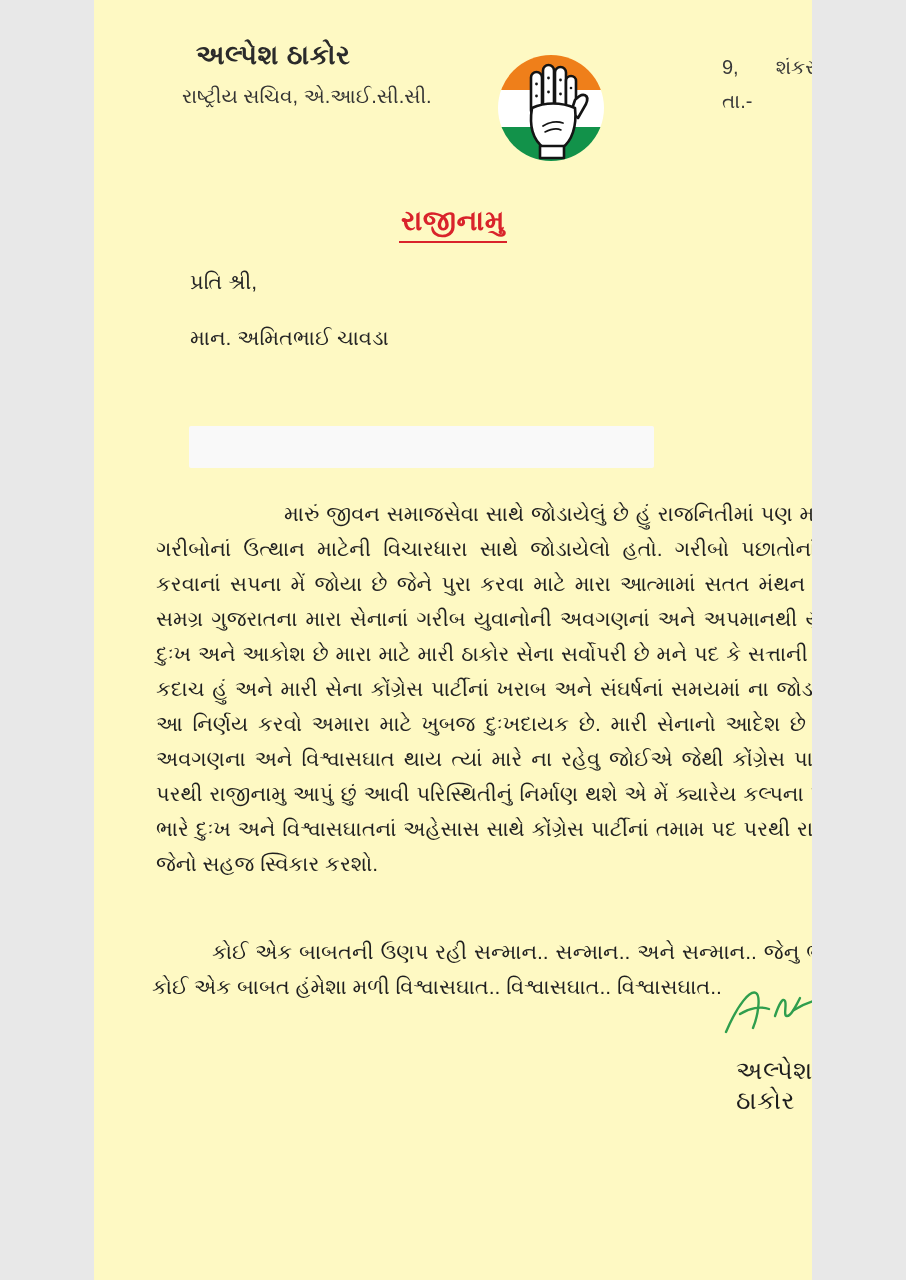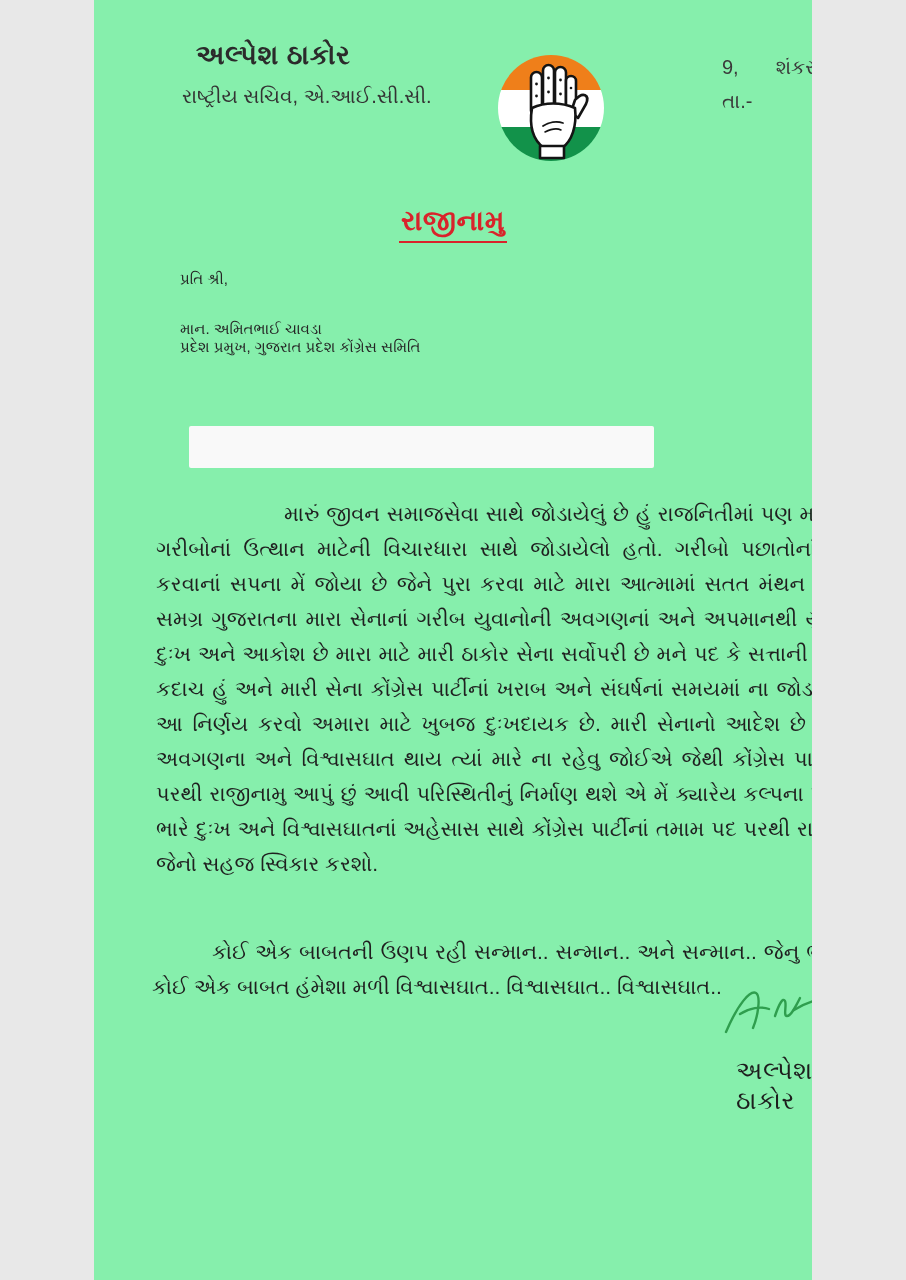--- a/index.html
+++ b/index.html
@@ -6,21 +6,21 @@
     margin: 0;
     padding: 0;
     background: #e8e8e8;
     font-family: "Liberation Sans", "DejaVu Sans", sans-serif;
   }
   .page {
     position: relative;
     width: 718px;
     height: 1280px;
     margin: 0 auto;
-    background: #86efac;
+    background: #fef9c3;
     overflow: hidden;
     color: #222222;
   }
 
   
   .sender-block { position: absolute; left: 88px; top: 40px; }
   .sender-name {
     font-size: 27px;
     font-weight: bold;
     color: #2b2b2b;
@@ -62,21 +62,21 @@
   .letter-title {
     display: inline-block;
     font-size: 28px;
     font-weight: bold;
     border-bottom: 2px solid currentColor;
     padding: 0 2px 3px 2px;
     letter-spacing: 0.5px;
   }
 
   
-  .recipient-block { position: absolute; left: 86px; top: 270px; font-size: 15px; color: #252525; }
+  .recipient-block { position: absolute; left: 96px; top: 270px; font-size: 21px; color: #252525; }
   .recipient-salutation { margin-bottom: 32px; }
   .recipient-name { }
 
   
   .redacted-area {
     position: absolute;
     left: 95px;
     top: 426px;
     width: 465px;
     height: 42px;
@@ -159,21 +159,20 @@
     <div class="addr-line">તા.- 10/2/2019</div>
   </div>
 
   <div class="letter-title-row">
     <span class="letter-title" style="color:#d9232b;">રાજીનામુ</span>
   </div>
 
   <div class="recipient-block">
     <div class="recipient-salutation">પ્રતિ શ્રી,</div>
     <div class="recipient-name">માન. અમિતભાઈ ચાવડા</div>
-    <div class="recipient-designation">પ્રદેશ પ્રમુખ, ગુજરાત પ્રદેશ કોંગ્રેસ સમિતિ</div>
   </div>
 
   <div class="redacted-area"></div>
 
   <div class="body-block">
     <p class="para-1">મારું જીવન સમાજસેવા સાથે જોડાયેલું છે હું રાજનિતીમાં પણ મારા સમાજ અને ગરીબોનાં ઉત્થાન માટેની વિચારધારા સાથે જોડાયેલો હતો. ગરીબો પછાતોનાં ઘરમાં ઉજાસ કરવાનાં સપના મેં જોયા છે જેને પુરા કરવા માટે મારા આત્મામાં સતત મંથન ચાલતુ હોય છે. સમગ્ર ગુજરાતના મારા સેનાનાં ગરીબ યુવાનોની અવગણનાં અને અપમાનથી યુવાનોમાં ખુબજ દુઃખ અને આકોશ છે મારા માટે મારી ઠાકોર સેના સર્વોપરી છે મને પદ કે સત્તાની લાલસા હોય તો કદાચ હું અને મારી સેના કોંગ્રેસ પાર્ટીનાં ખરાબ અને સંઘર્ષનાં સમયમાં ના જોડાઈ હોત માટે જ આ નિર્ણય કરવો અમારા માટે ખુબજ દુઃખદાયક છે. મારી સેનાનો આદેશ છે જ્યાં અપમાન, અવગણના અને વિશ્વાસઘાત થાય ત્યાં મારે ના રહેવુ જોઈએ જેથી કોંગ્રેસ પાર્ટીનાં તમામ પદ પરથી રાજીનામુ આપું છું આવી પરિસ્થિતીનું નિર્માણ થશે એ મેં ક્યારેય કલ્પના પણ નહોતી કરી ભારે દુઃખ અને વિશ્વાસઘાતનાં અહેસાસ સાથે કોંગ્રેસ પાર્ટીનાં તમામ પદ પરથી રાજીનામુ આપુ છું જેનો સહજ સ્વિકાર કરશો.</p>
     <p class="para-2">કોઈ એક બાબતની ઉણપ રહી સન્માન.. સન્માન.. અને સન્માન.. જેનુ ભારોભાર દુઃખ છે. કોઈ એક બાબત હંમેશા મળી વિશ્વાસઘાત.. વિશ્વાસઘાત.. વિશ્વાસઘાત..</p>
   </div>
 
   <div class="signature-wrap">

